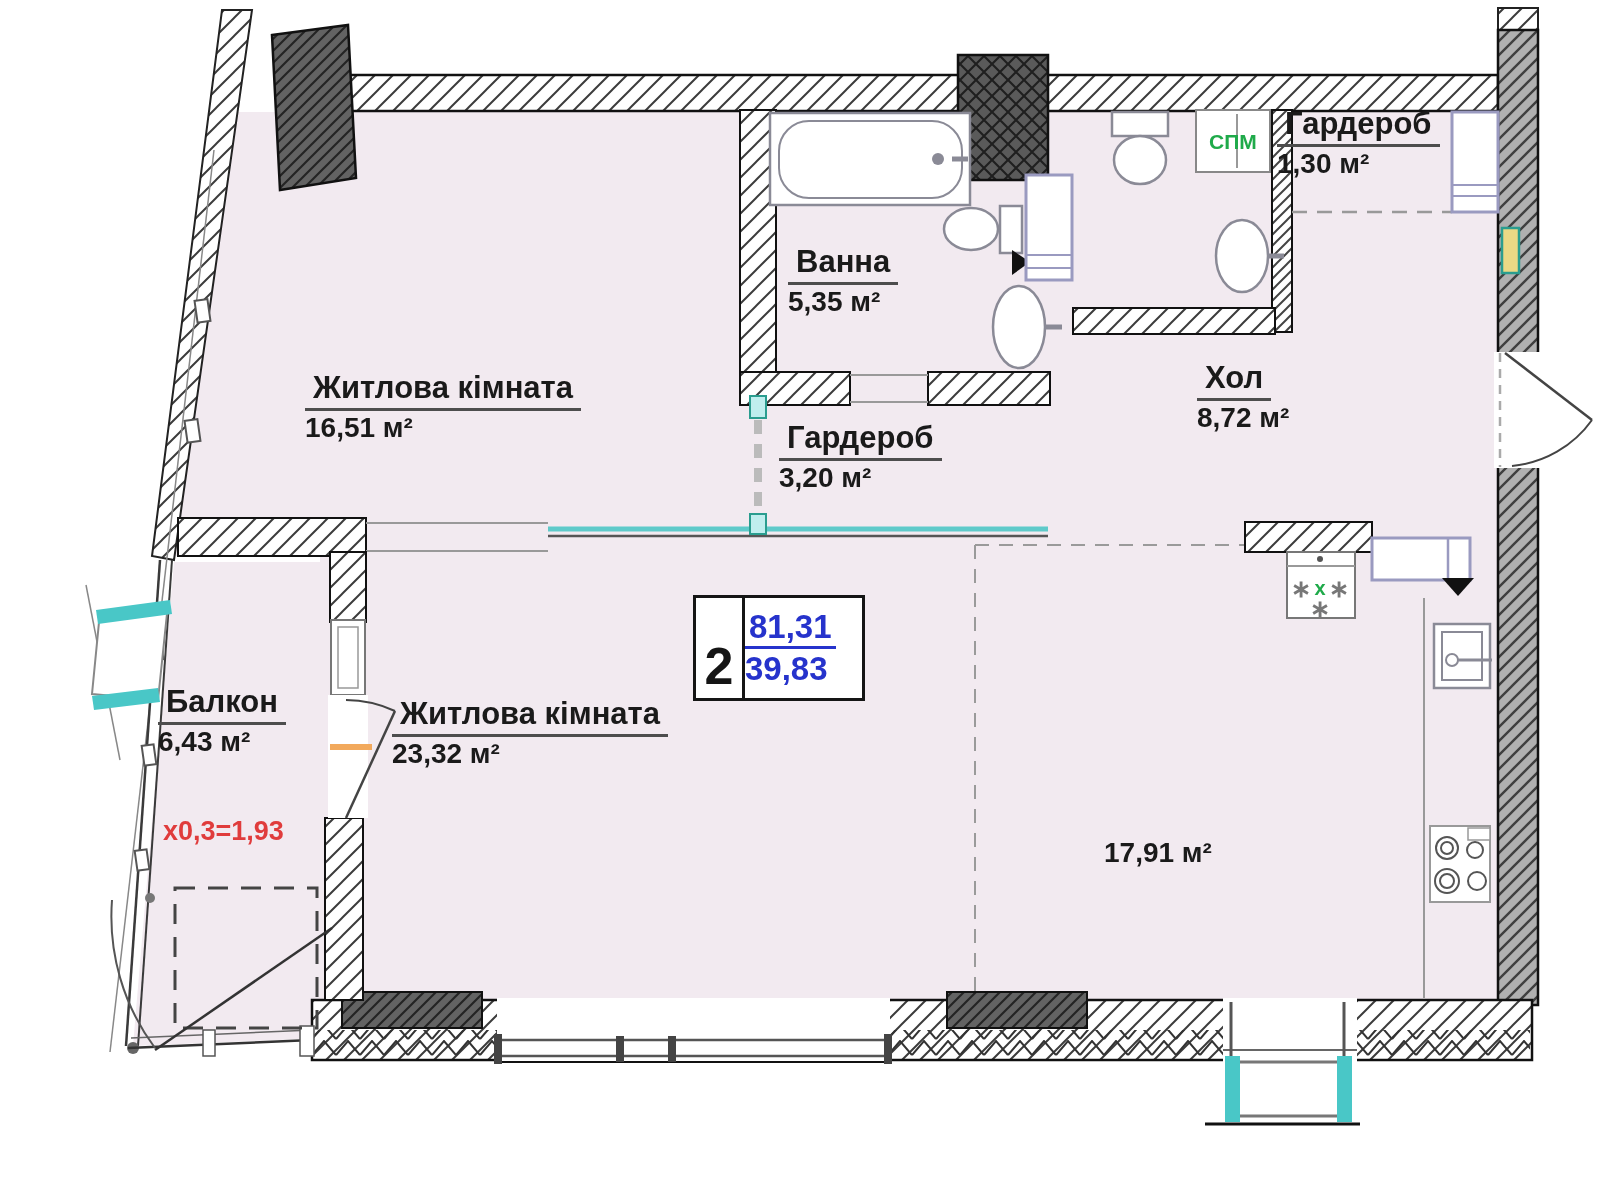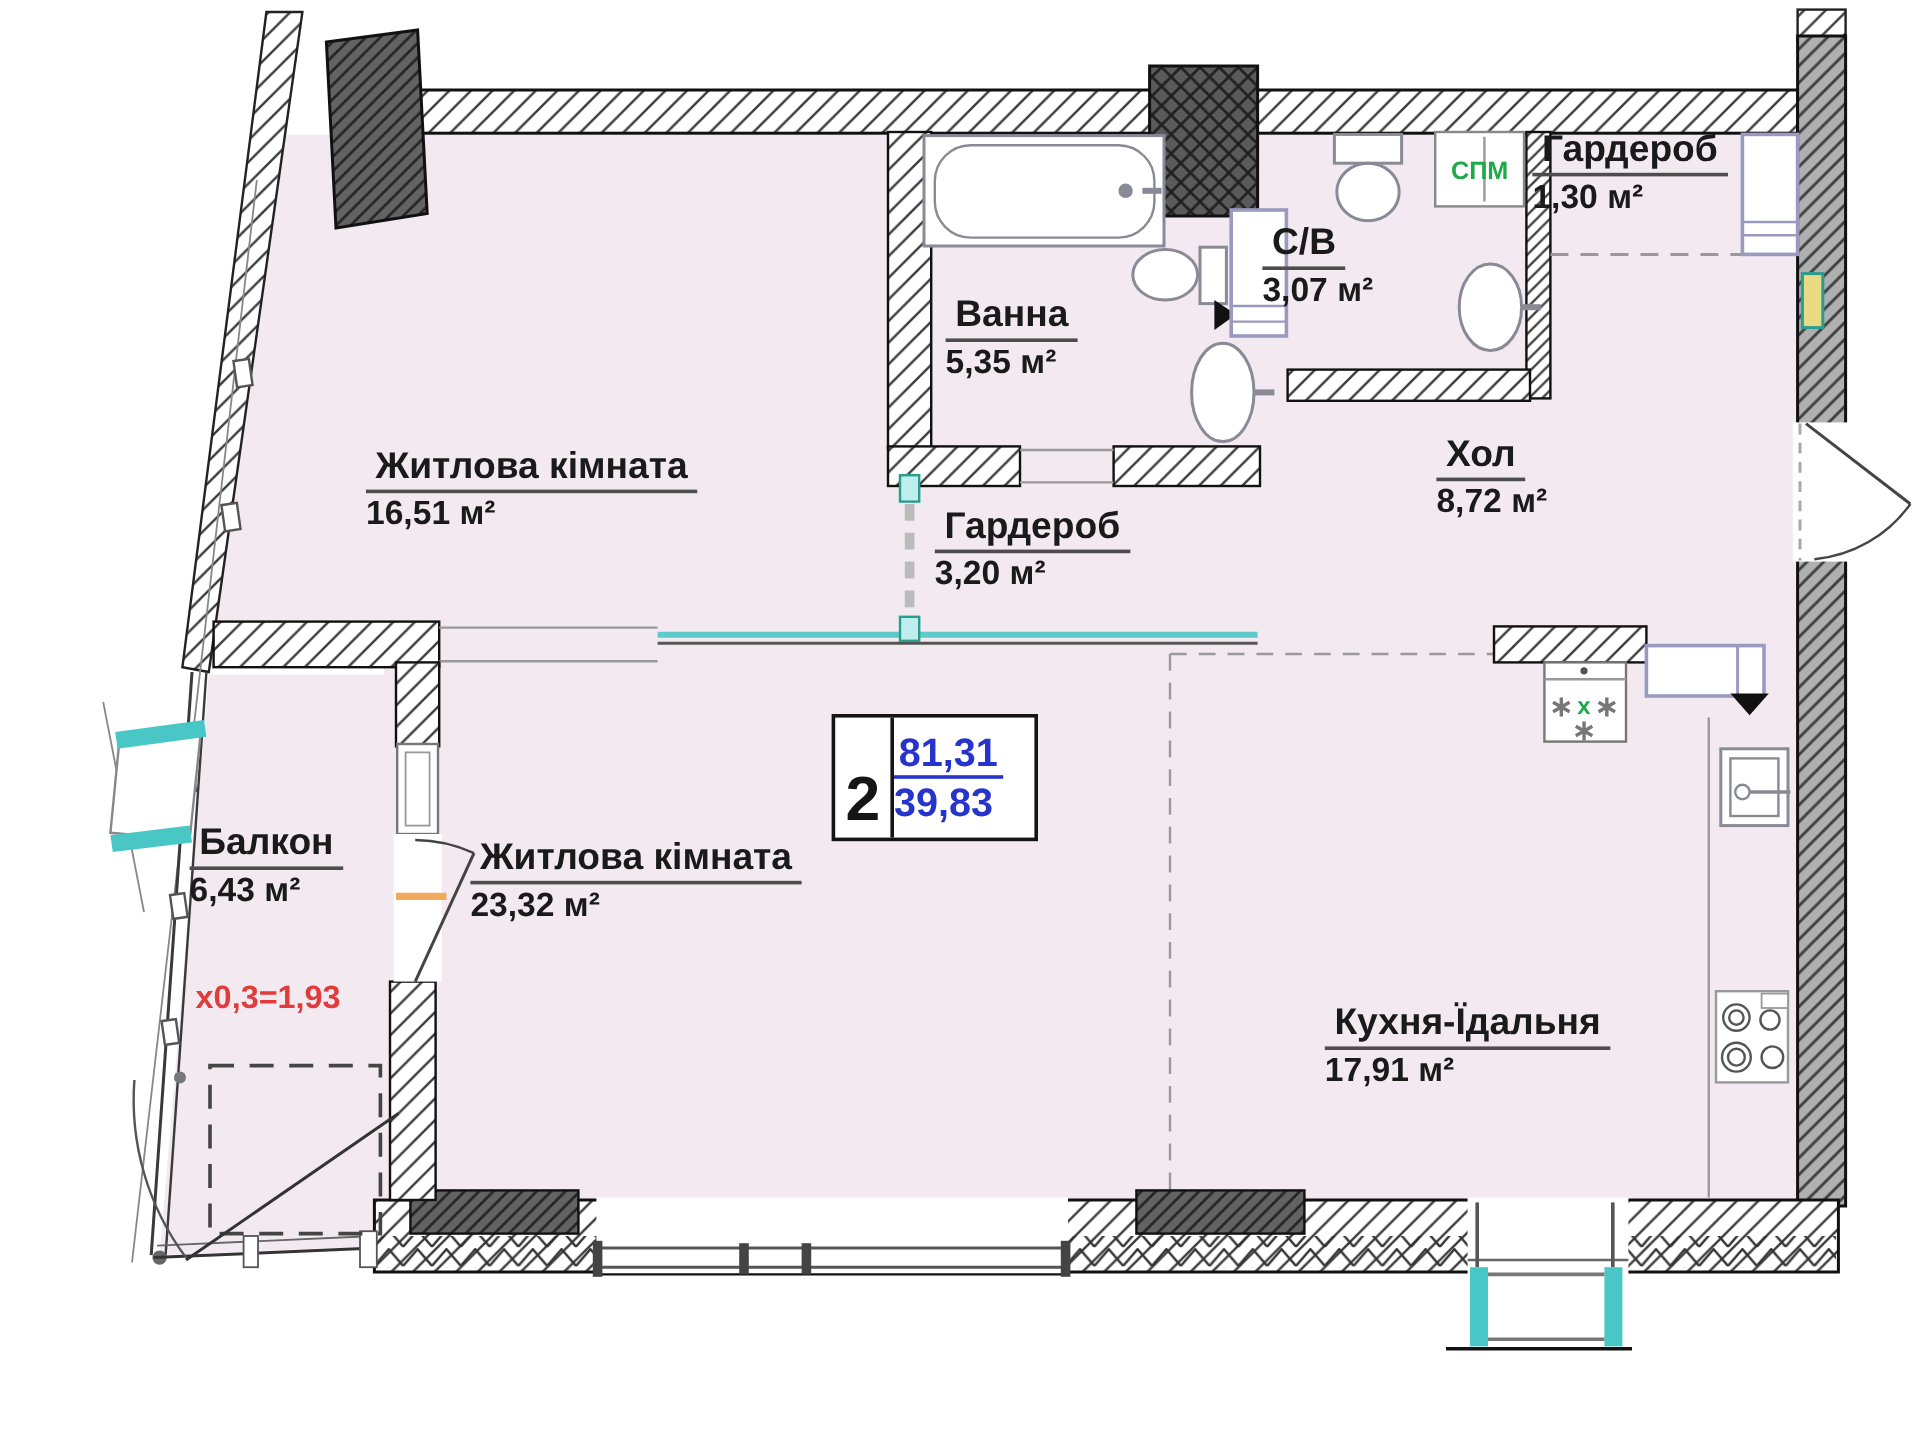--- a/index.html
+++ b/index.html
@@ -254,42 +254,37 @@
 </svg>
 
   <div class="room-label" style="left:305px;top:372px;width:400px">
     <span class="rname">Житлова кімната</span>
     <span class="rarea">16,51 м²</span>
   </div>
   <div class="room-label" style="left:788px;top:246px;width:200px">
     <span class="rname">Ванна</span>
     <span class="rarea">5,35 м²</span>
   </div>
-  <div class="room-label" style="left:1052px;top:186px;width:190px">
-    <span class="rname">С/В</span>
-    <span class="rarea">3,07 м²</span>
-  </div>
   <div class="room-label" style="left:1277px;top:108px;width:200px">
     <span class="rname">Гардероб</span>
     <span class="rarea">1,30 м²</span>
   </div>
   <div class="room-label" style="left:1197px;top:362px;width:200px">
     <span class="rname">Хол</span>
     <span class="rarea">8,72 м²</span>
   </div>
   <div class="room-label" style="left:779px;top:422px;width:200px">
     <span class="rname">Гардероб</span>
     <span class="rarea">3,20 м²</span>
   </div>
   <div class="room-label" style="left:392px;top:698px;width:400px">
     <span class="rname">Житлова кімната</span>
     <span class="rarea">23,32 м²</span>
   </div>
   <div class="room-label" style="left:1104px;top:836px;width:352px">
-    <span class="rname">Кухня-Їдальня</span>
     <span class="rarea">17,91 м²</span>
   </div>
   <div class="room-label" style="left:158px;top:686px;width:200px">
     <span class="rname">Балкон</span>
     <span class="rarea">6,43 м²</span>
   </div>
 
   <div class="coef" style="left:163px;top:816px">х0,3=1,93</div>
 
   <div class="badge">

